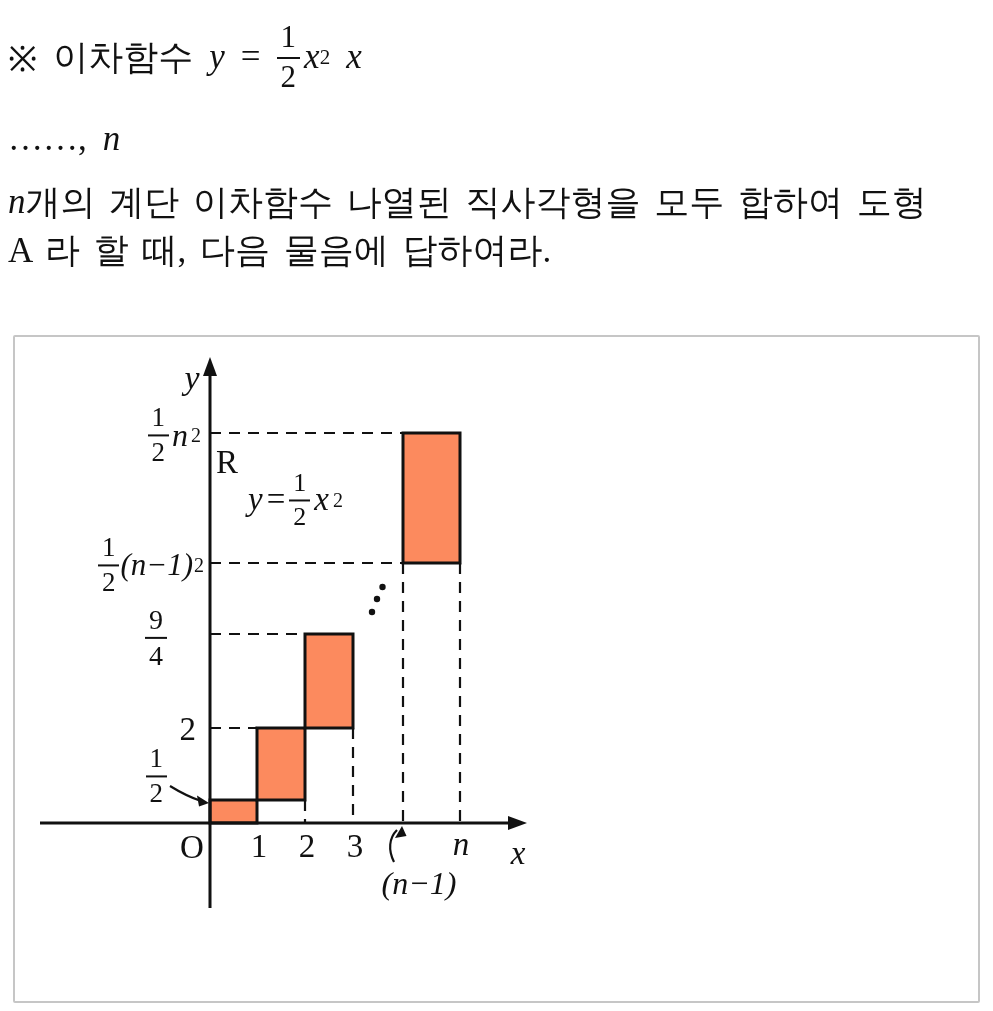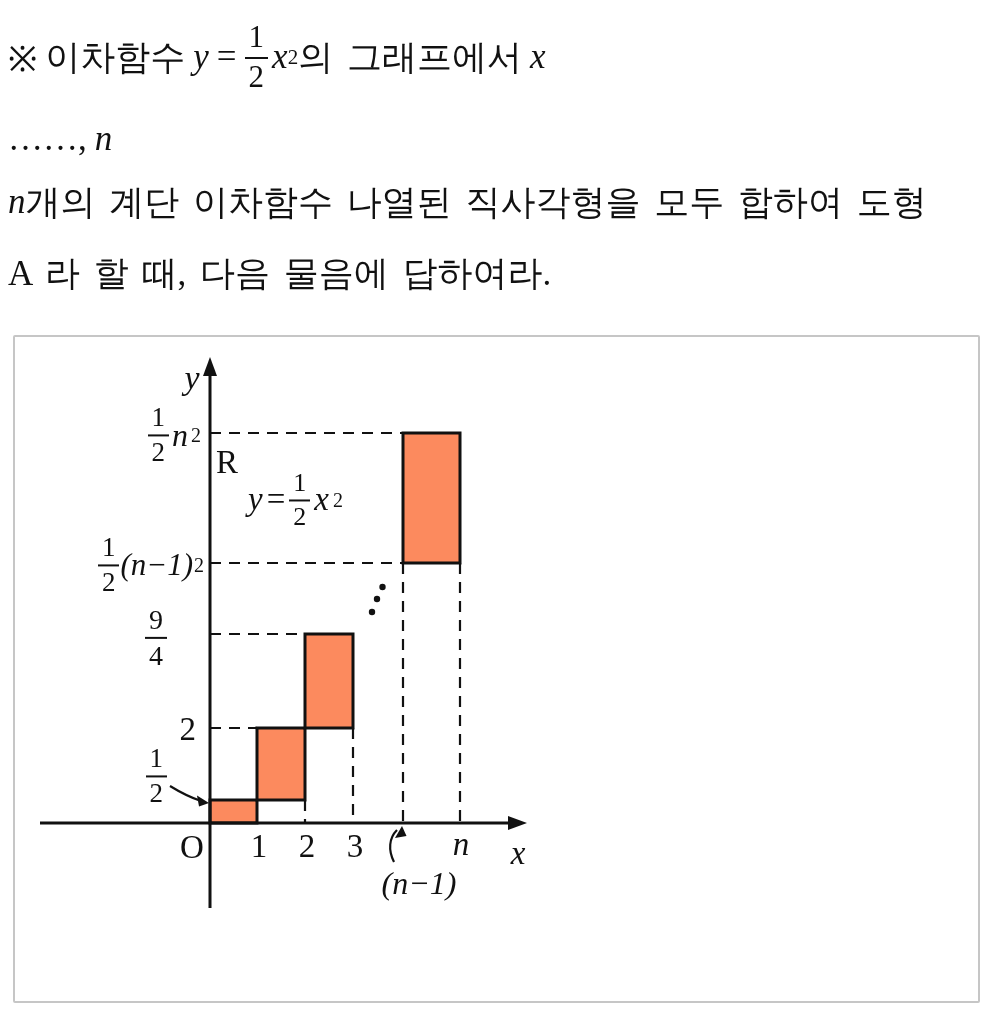--- a/index.html
+++ b/index.html
@@ -8,22 +8,22 @@
     font-family:"Liberation Serif","DejaVu Serif",serif;color:#111;
   }
   .ital{font-style:italic;}
   .sup{font-size:0.60em;vertical-align:super;line-height:0;}
   
   .problem{position:absolute;left:8px;top:4px;width:980px;font-size:35px;white-space:nowrap;}
   .pline{position:absolute;left:0;display:flex;align-items:center;word-spacing:5px;}
   .pline1{top:0;height:106px;}
   .pline2{top:112px;height:46px;}
   .pline3{top:175px;height:46px;}
-  .pline4{top:246px;height:46px;justify-content:center;}
-  .mgap{margin:0 8px;}
+  .pline4{top:223px;height:46px;justify-content:center;}
+  .mgap{margin:0 16px;}
   .sgap{margin-left:4px;}
   
   .frac{display:inline-flex;flex-direction:column;text-align:center;line-height:1.04;font-size:27px;}
   .frac .num{border-bottom:2.5px solid #111;padding:0 4px 3px;}
   .frac .den{padding-top:2px;}
   .frac-big{font-size:31px;}
   .frac-sm{font-size:26px;}
   
   .figure-box{
     position:absolute;left:13px;top:335px;width:967px;height:668px;
@@ -43,21 +43,20 @@
     <span>※</span>
     <span class="mgap">이차함수</span>
     <span class="ital">y</span>
     <span class="mgap">=</span>
     <span class="frac frac-big">
       <span class="num">1</span>
       <span class="den">2</span>
     </span>
     <span class="ital sgap">x</span>
     <sup class="sup">2</sup>
-    <span>의 그래프에서</span>
     <span class="ital mgap">x</span>
   </div>
   <div class="pline pline2">
     <span>……,</span>
     <span class="ital mgap">n</span>
   </div>
   <div class="pline pline3">
     <span class="ital">n</span>
     <span>개의 계단 이차함수 나열된 직사각형을 모두 합하여 도형</span>
   </div>

